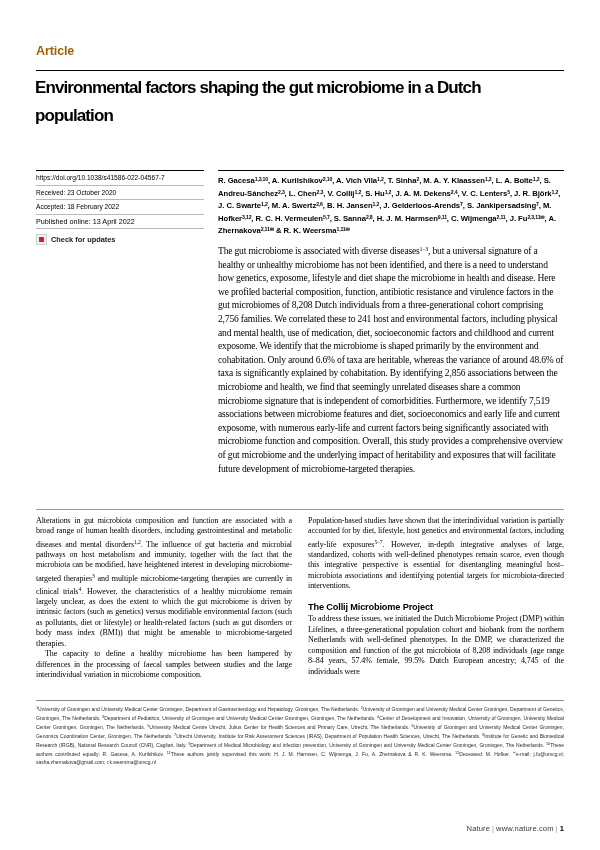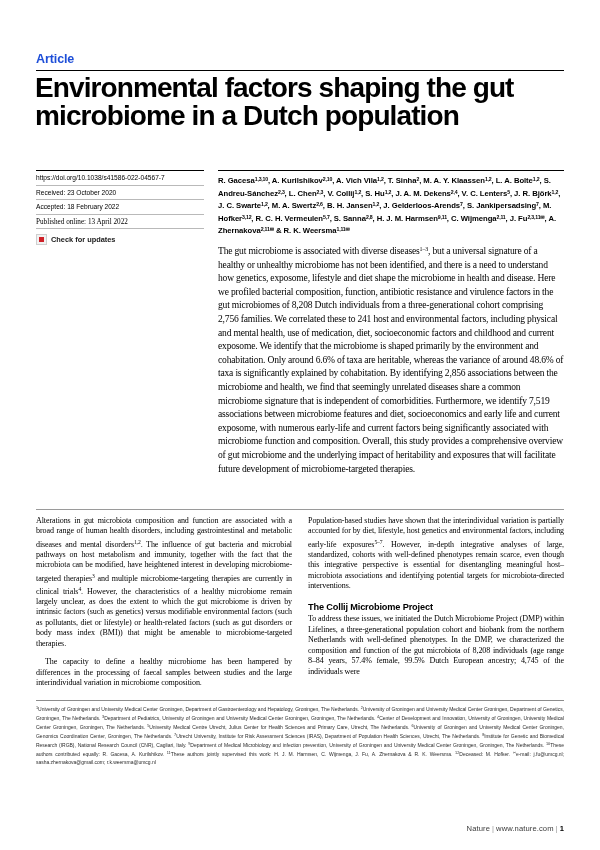--- a/index.html
+++ b/index.html
@@ -21,43 +21,43 @@
     width: 600px;
     height: 850px;
     padding: 0;
     box-sizing: border-box;
   }
 
   
   .article-kicker {
     position: absolute;
     left: 36px;
-    top: 52px;
+    top: 44px;
     font-family: "Liberation Sans", sans-serif;
     font-weight: bold;
     font-size: 12.5px;
     letter-spacing: -0.1px;
-    color: #1d4ed8;
+    color: #a16207;
   }
   .kicker-rule {
     position: absolute;
     left: 36px;
     top: 70px;
     width: 528px;
     height: 1px;
     background: #000;
   }
   .title {
     position: absolute;
     left: 35px;
     top: 74px;
     width: 520px;
     font-family: "Liberation Sans", sans-serif;
     font-weight: bold;
-    font-size: 28px;
+    font-size: 17px;
     line-height: 28px;
     letter-spacing: -0.9px;
     color: #000;
   }
 
   
   .meta {
     position: absolute;
     left: 36px;
     top: 170px;
@@ -72,21 +72,21 @@
     margin-bottom: 0;
   }
   .meta-row {
     border-bottom: 0.6px solid #b9b9b9;
     padding: 3.0px 0 2.6px 0;
     line-height: 8px;
     white-space: nowrap;
   }
   .meta-row.doi { border-bottom: 0.6px solid #b9b9b9; font-weight: normal; }
   .meta-row.published {
-    font-family: Liberation Serif, serif;
+    font-family: Liberation Sans, sans-serif;
     font-size: 7.2px;
     border-bottom: 0.6px solid #b9b9b9;
   }
   .meta-updates {
     display: flex;
     align-items: center;
     gap: 4px;
     padding-top: 5px;
     text-align: right;
   }
@@ -174,21 +174,21 @@
     font-family: "Liberation Serif", serif;
     font-size: 8.05px;
     line-height: 10.45px;
     text-align: justify;
     color: #000;
     letter-spacing: -0.1px;
   }
   .col-left { left: 36px; }
   .col-right { left: 308px; }
   .col p { margin: 0; }
-  .col p.indent { text-indent: 9px; margin-top: 8px; }
+  .col p.indent { text-indent: 9px; }
   .col sup { font-size: 5.6px; vertical-align: 2.6px; }
   .section-head {
     font-family: "Liberation Sans", sans-serif;
     font-weight: bold;
     font-size: 9.2px;
     line-height: 12px;
     margin: 9px 0 1.5px 0;
     letter-spacing: -0.15px;
   }
 

